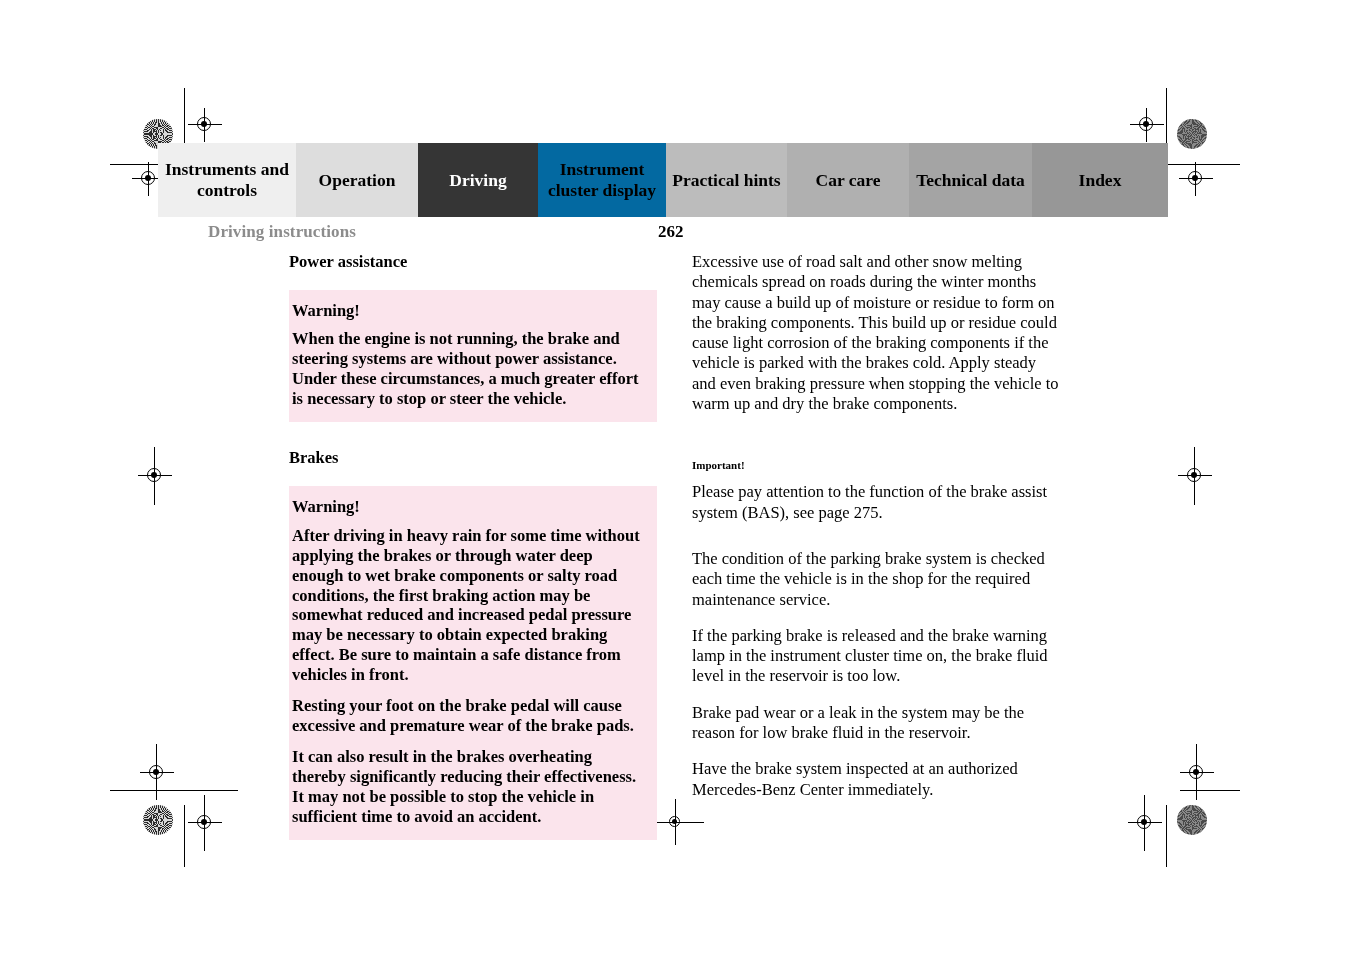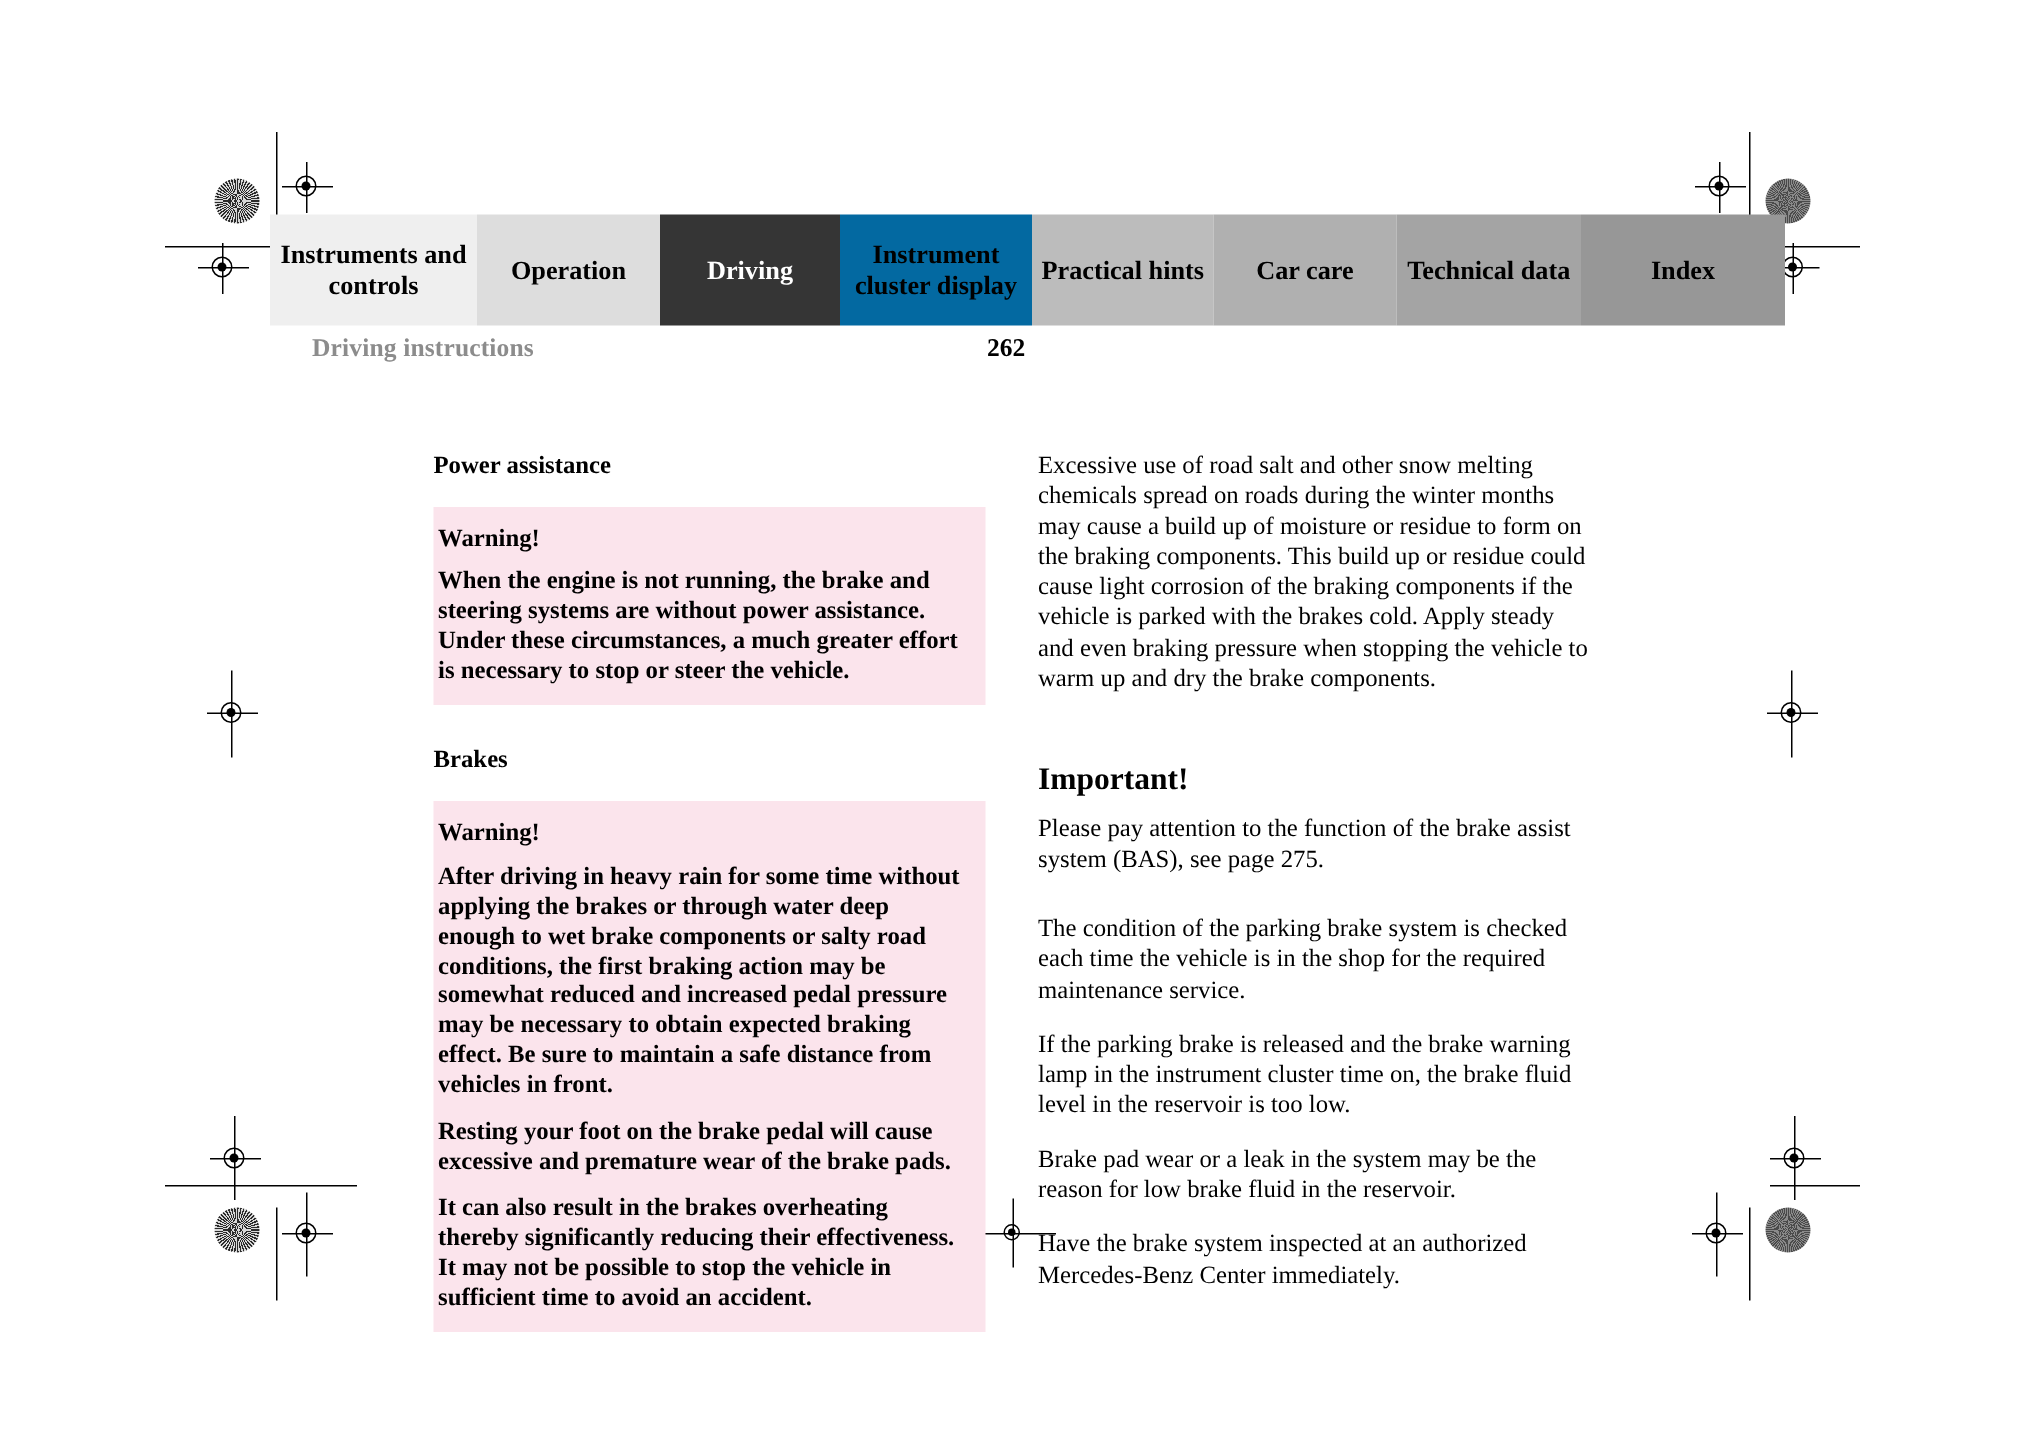--- a/index.html
+++ b/index.html
@@ -67,21 +67,21 @@
       repeating-conic-gradient(from 0deg, #2b2b2b 0deg 4deg, #d8d8d8 4deg 8deg);
   }
   .starburst.dark {
     background:
       repeating-conic-gradient(from 0deg, #4a4a4a 0deg 3deg, #8a8a8a 3deg 6deg);
   }
 
   
   #tab-bar {
     position: absolute;
-    left: 180px;
+    left: 158px;
     top: 143px;
     width: 922px;
     height: 74px;
     display: flex;
   }
   .tab {
     display: flex;
     align-items: center;
     justify-content: center;
     text-align: center;
@@ -111,21 +111,20 @@
     font-size: 17px;
     font-weight: bold;
     color: #000000;
   }
 
   
   .column {
     position: absolute;
     top: 252px;
     width: 368px;
-    margin-top: 48px;
   }
   #column-left  { left: 289px; }
   #column-right { left: 692px; }
 
   h2.section-heading {
     font-size: 16.5px;
     font-weight: bold;
     margin: 0 0 17px 0;
     line-height: 1.25;
   }
@@ -154,21 +153,21 @@
   .warning-box p:last-child { margin-bottom: 0; }
 
   .body-para {
     font-size: 16.5px;
     font-weight: normal;
     line-height: 1.23;
     margin: 0 0 16px 0;
   }
   .body-para.gap   { margin-bottom: 26px; }
   .important-title {
-    font-size: 21px;
+    font-size: 11px;
     font-weight: bold;
     margin: 0 0 10px 0;
     line-height: 1.2;
   }
   .block-gap-lg { height: 29px; }
 </style>
 </head>
 <body>
 
 <div>

